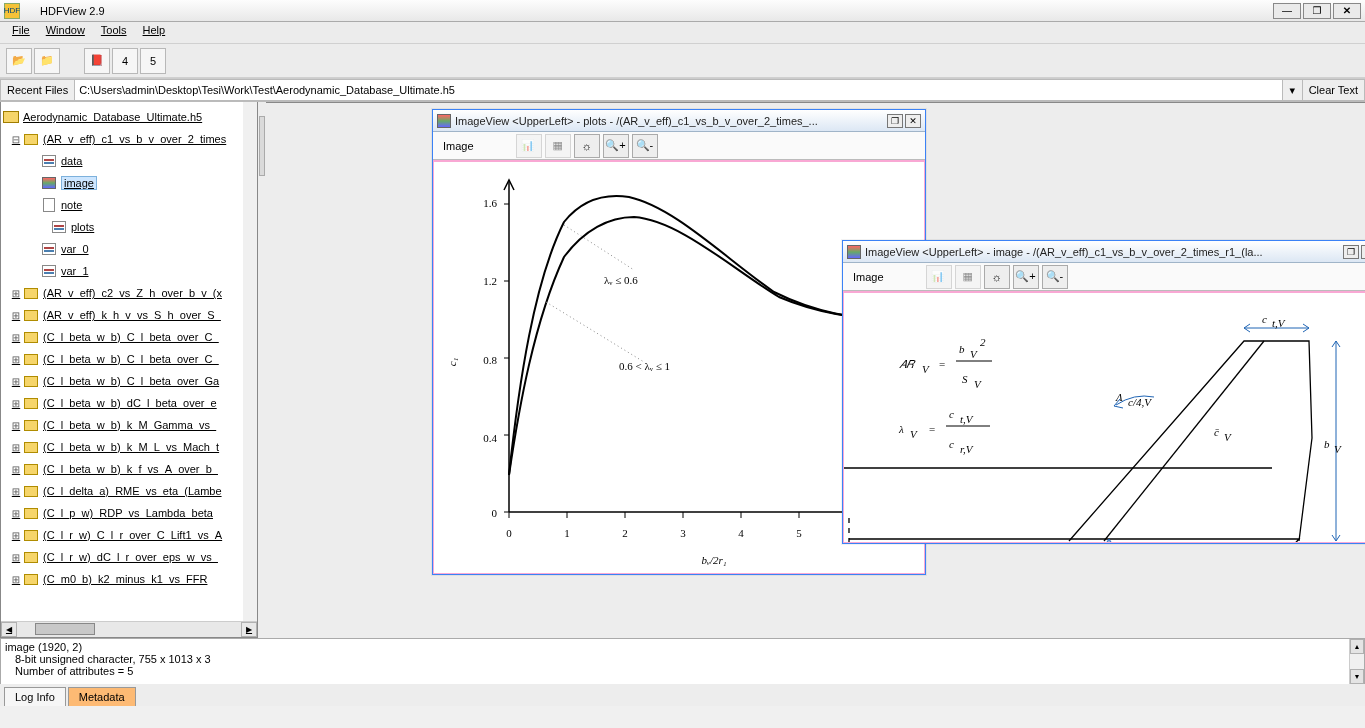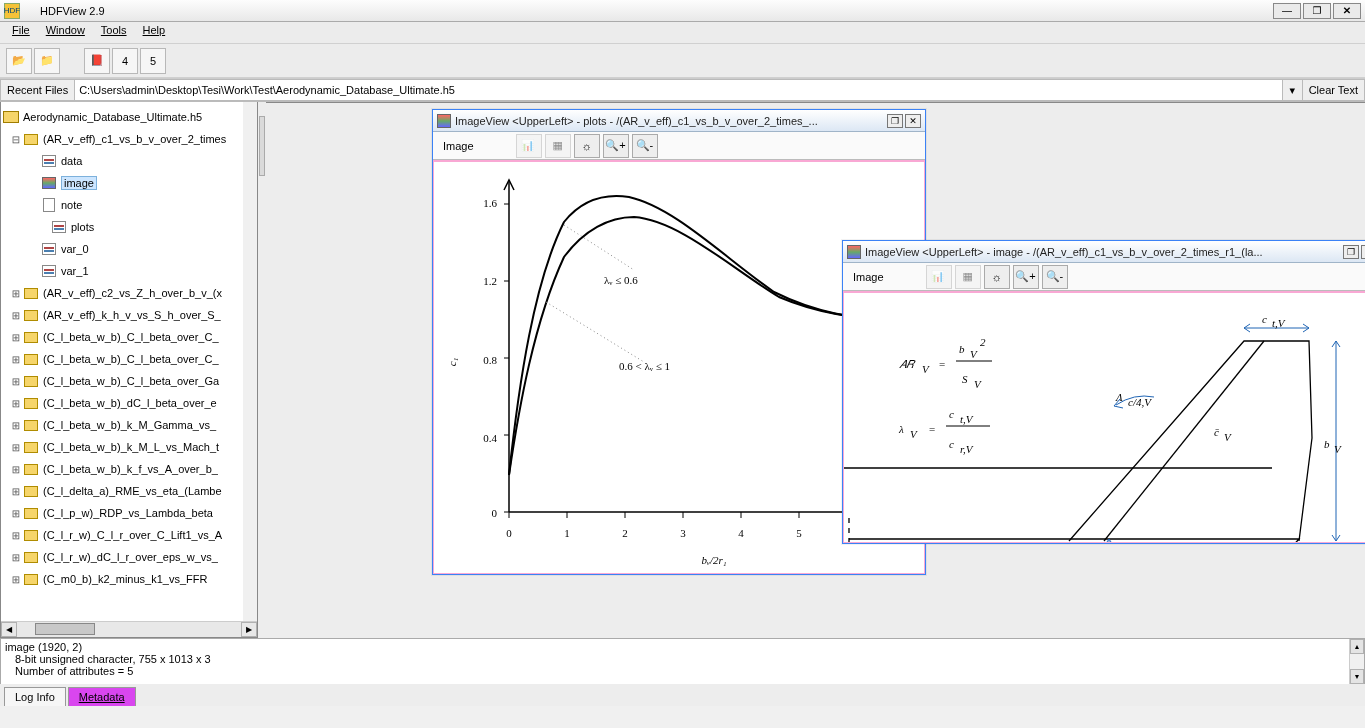--- a/index.html
+++ b/index.html
@@ -25,21 +25,21 @@
 
   
   .recent-row { height: 24px; display: flex; align-items: stretch; border-top:1px solid #ccc; border-bottom: 1px solid #bbb; background:#f0f0f0;}
   .recent-label { display:flex; align-items:center; padding: 0 6px; background: #eee; border: 1px solid #bababa; border-right:none;}
   .recent-path { flex: 1; padding: 2px 4px; background: #fff; border: 1px solid #bababa;  display:flex; align-items:center;}
   .recent-dd { width: 20px; border: 1px solid #bababa; background: #eee; display:flex; align-items:center; justify-content:center; border-left:none;}
   .clear-btn { padding: 0 6px; border: 1px solid #bababa; border-left:none; background: #eee; display:flex; align-items:center;}
 
   
   .main { display: flex; height: 536px; background: #ededed; }
-  .tree-panel { width: 258px; background: #fff; border: 1px solid #888; border-top:none; position:relative; display:flex; flex-direction:column;}
+  .tree-panel { width: 258px; background: #fff; border: 1px solid #888; border-top:none; position:relative; display:flex; flex-direction:column;text-decoration:underline;}
   .tree-scroll { flex:1; overflow:hidden; }
   .tree-hscroll { height: 16px; display:flex; border-top:1px solid #ccc; background:#f0f0f0;}
   .hsarrow { width:16px; display:flex;align-items:center;justify-content:center; background:#e8e8e8; border:1px solid #b0b0b0; font-size:8px;}
   .hstrack { flex:1; background:#e8e8e8; position:relative;}
   .hsthumb { position:absolute; left:18px; top:1px; width:60px; height:12px; background:#c8c8c8; border:1px solid #888;}
   .tree-vscroll-track { position:absolute; right:0; top:0; bottom:16px; width:14px; background:#f0f0f0;}
 
   .tree { padding: 4px 0; }
   .tree-row { display: flex; align-items: center; height: 22px; padding-left: 2px; white-space: nowrap; }
   .tw { display:inline-block; width:14px; text-align:center; color:#555; font-size:10px;}
@@ -73,21 +73,21 @@
   .iv-arrow { height:15px; background:#e4e4e4; border:1px solid #b0b0b0; display:flex;align-items:center;justify-content:center;font-size:7px;}
   .iv-track { position:absolute; top:15px; bottom:15px; left:0; right:0; background:#efefef;}
   .iv-thumb { position:absolute; top:0; left:1px; right:1px; height:60%; background:#cfcfcf; border:1px solid #888;}
 
   
   .info-panel { height: 46px; background: #fff; border: 1px solid #aaa; border-bottom:none; padding: 2px 4px; position:relative; overflow:hidden; }
   .info-scroll { position:absolute; right:0; top:0; bottom:0; width:15px; background:#f0f0f0; border-left:1px solid #ccc;}
   
   .tab-row { height: 22px; display:flex; align-items:flex-end; background:#ededed; padding-left:4px;}
   .tab { padding: 3px 10px; border:1px solid #999; border-bottom:none; background:#f6f6f6; margin-right:2px;}
-  .tab.active { background:#d946ef;text-decoration:underline;}
+  .tab.active { background:#fdba74;}
 
   
   svg text { font-family: 'Times New Roman', serif; }
 </style>
 </head>
 <body>
 
 <div class="title-bar">
   <div class="app-icon">HDF</div>
   <div class="title-text">HDFView 2.9</div>

